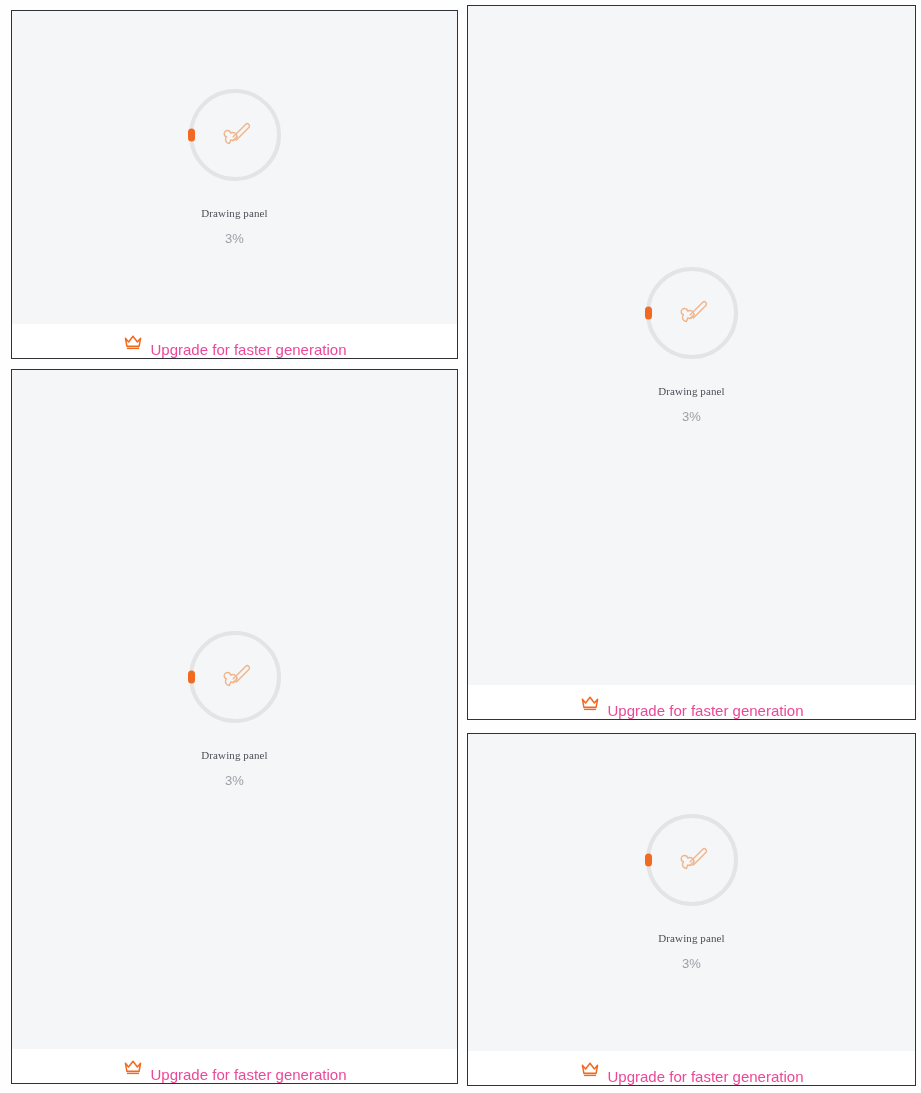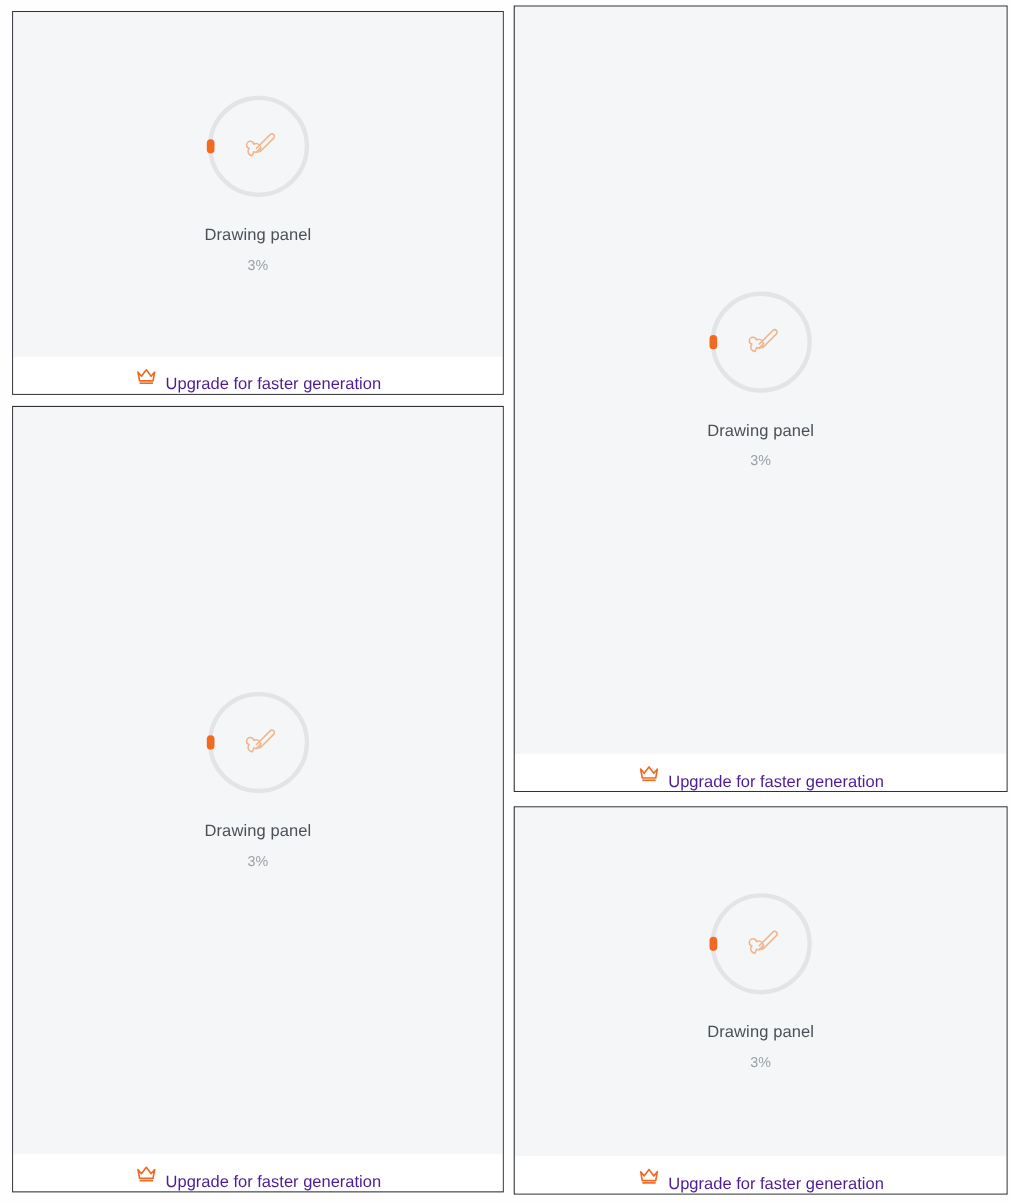--- a/index.html
+++ b/index.html
@@ -70,26 +70,27 @@
   .brush-icon {
     position: absolute;
     inset: 0;
     display: flex;
     align-items: center;
     justify-content: center;
   }
   .brush-icon svg { display: block; }
 
   .panel-title {
-    font-size: 15px;
+    font-size: 11px;
     color: #4a5058;
     letter-spacing: .1px;
     line-height: 1.2;
     text-align: center;
     white-space: nowrap;
+    font-family: Liberation Serif, serif;
   }
   .panel-percent {
     margin-top: 10px;
     font-size: 13px;
     color: #9ba1a8;
     text-align: center;
   }
 
   
   .upgrade-bar {
@@ -105,21 +106,21 @@
   }
   .crown-icon {
     flex: 0 0 auto;
     width: 20px;
     height: 18px;
     margin-top: 1px;
   }
   .crown-icon svg { display: block; }
   .upgrade-label {
     font-size: 15px;
-    color: #4c1d95;
+    color: #ec4899;
     line-height: 1.15;
     white-space: nowrap;
     margin-top: 9px;
   }
 
   
   #card-1 { left: 11px;  top: 10px;   width: 447px; height: 349px; }
   #card-2 { left: 467px; top: 5px;    width: 449px; height: 715px; }
   #card-3 { left: 11px;  top: 369px;  width: 447px; height: 715px; }
   #card-4 { left: 467px; top: 733px;  width: 449px; height: 353px; }

